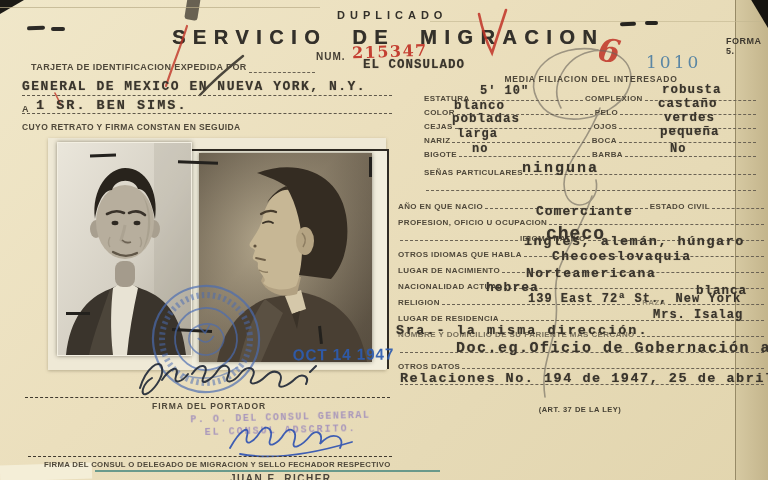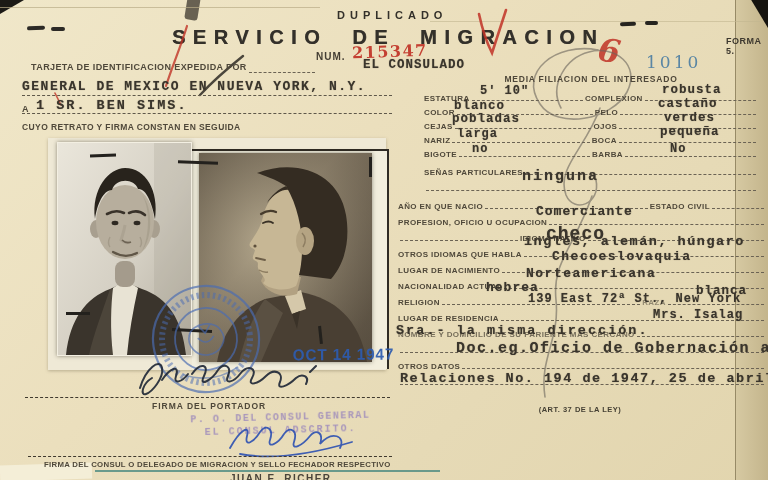--- a/index.html
+++ b/index.html
@@ -219,21 +219,21 @@
     <span class="lb">BIGOTE</span>
       <span class="ld"></span>
     <span class="lb">BARBA</span>
       <span class="ld"></span>
     <span class="tv" style="left:48px;top:-4px;font-size:12px;">no</span>
     <span class="tv" style="left:246px;top:-4px;font-size:12px;">No</span>
   </div>
   <div class="frow" style="height:18px;">
     <span class="lb">SEÑAS PARTICULARES</span>
       <span class="ld"></span>
-    <span class="tv" style="left:98px;top:8px;font-size:15px;letter-spacing:2px;">ninguna</span>
+    <span class="tv" style="left:98px;top:0;font-size:15px;letter-spacing:2px;">ninguna</span>
   </div>
   <div class="frow" style="height:16px;">
       <span class="ld"></span>
     </div>
 </div>
 
 <div class="sect" style="left:398px;top:196px;width:368px;">
 
   <div class="drow">
     <span class="lb">AÑO EN QUE NACIO</span>

